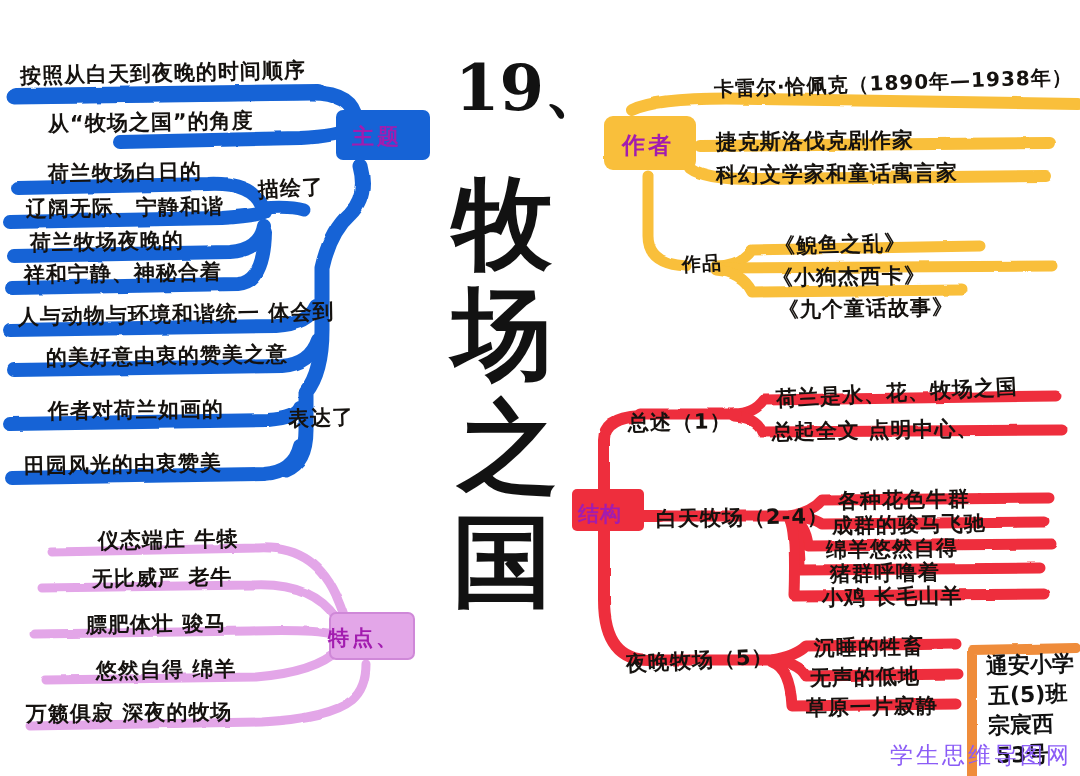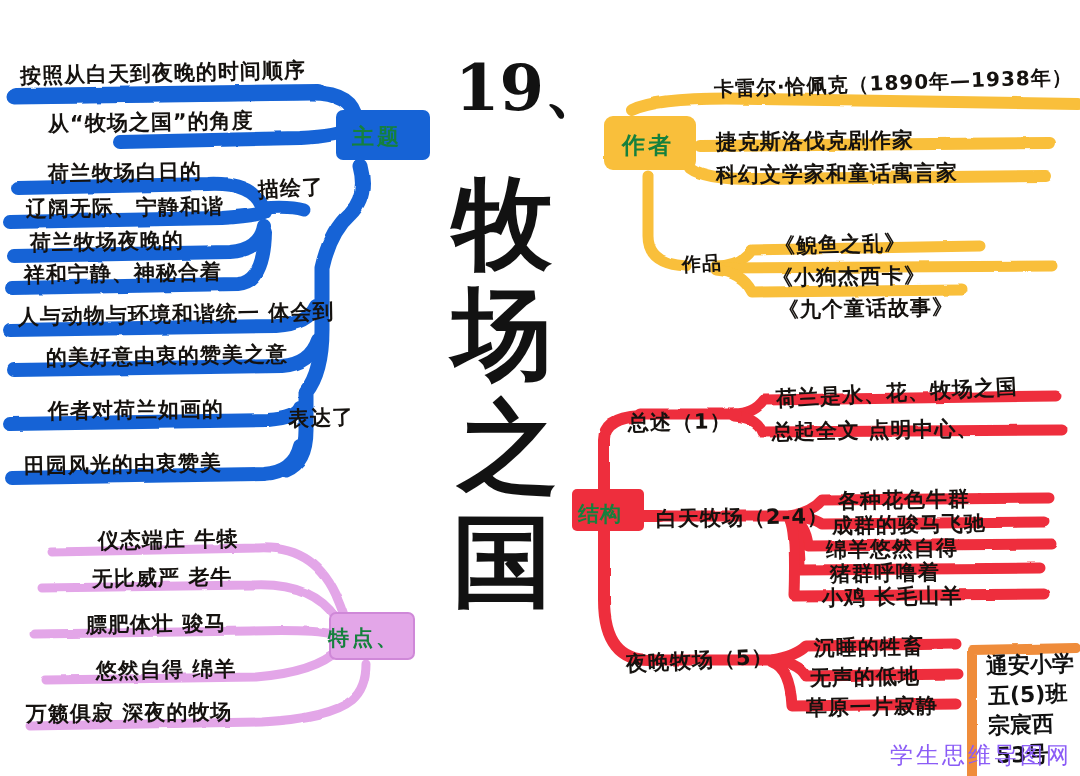--- a/index.html
+++ b/index.html
@@ -18,21 +18,21 @@
     color:#15120f;
     font-weight:700;
     white-space:nowrap;
     letter-spacing:1px;
     transform-origin:left center;
     pointer-events:none;
   }
   .box-label{
     position:absolute;
     font-family:"DejaVu Sans","Liberation Sans",sans-serif;
-    color:#15803d;
+    color:#a21caf;
     font-weight:700;
     white-space:nowrap;
     letter-spacing:3px;
   }
   .title-char{
     position:absolute;
     font-family:"DejaVu Serif","Liberation Serif",serif;
     color:#121212;
     font-weight:700;
     white-space:nowrap;

